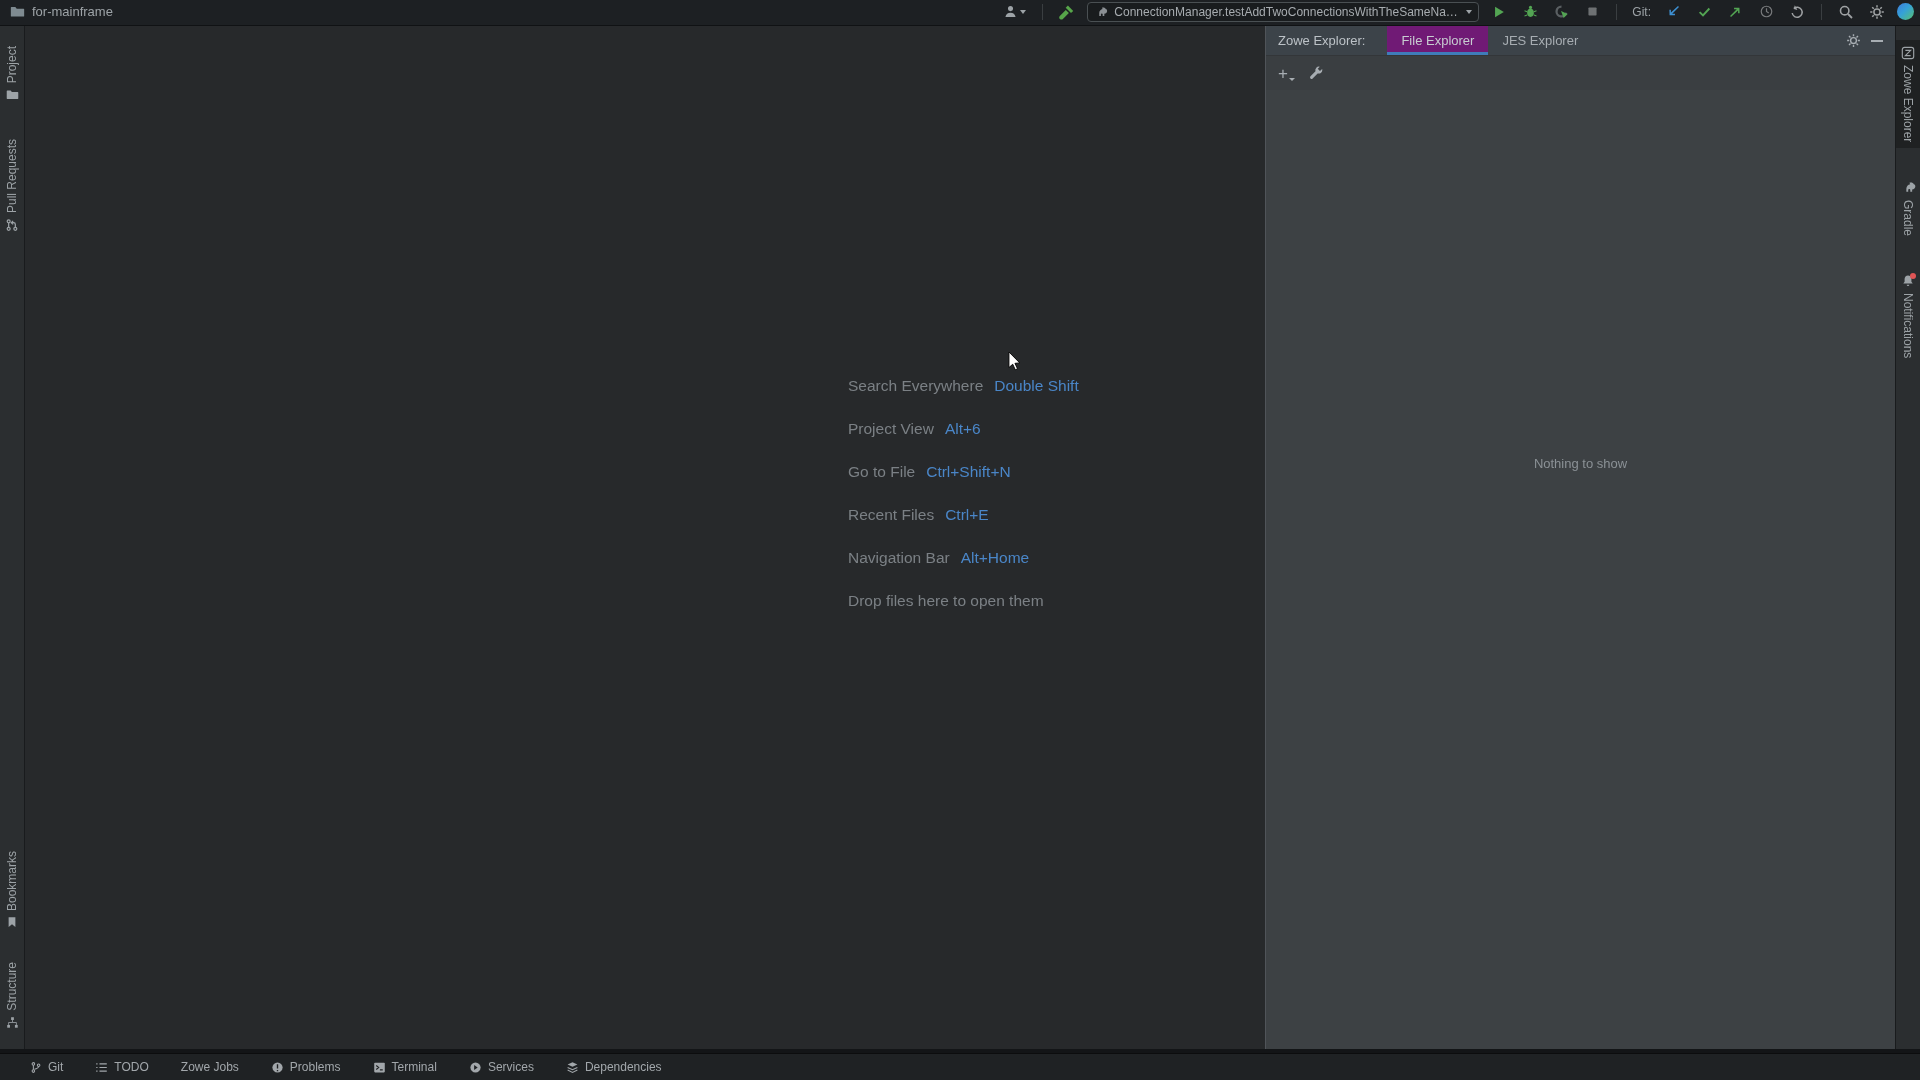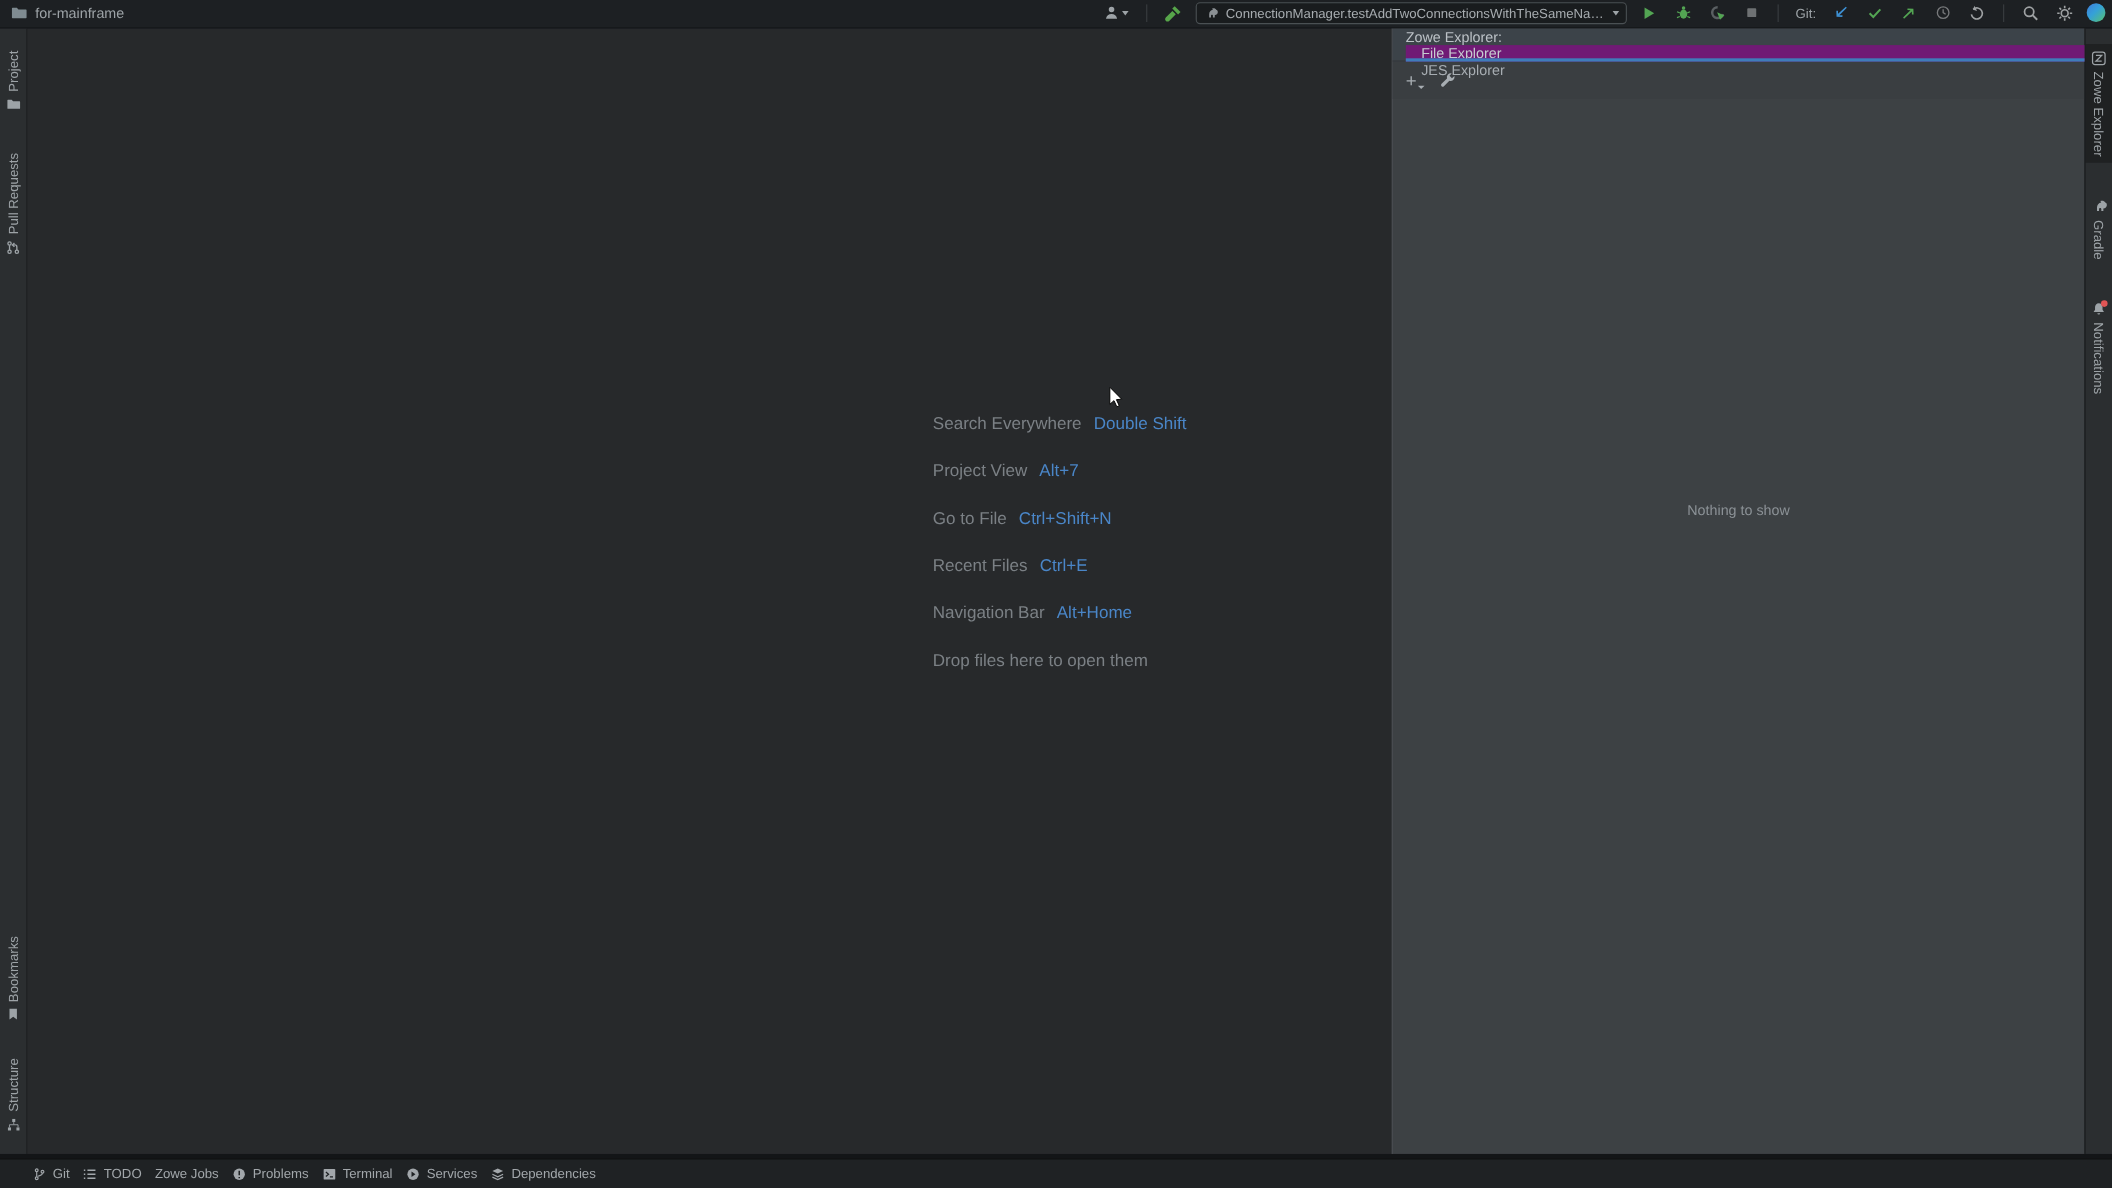--- a/index.html
+++ b/index.html
@@ -45,38 +45,38 @@
   .shortcuts { position:absolute; left:823px; top:338px; }
   .sc-row { height:43px; display:flex; align-items:center; gap:11px; font-size:15.5px; }
   .sc-action { color:#7b8085; }
   .sc-keys { color:#4a86c8; }
   .cursor-arrow { position:absolute; left:982px; top:326px; }
 
   
   .toolwindow { width:630px; flex:0 0 auto; background:#3d4144; border-left:1px solid #505459;
                 display:flex; flex-direction:column; }
   .tw-header { height:30px; background:#3c4349; border-bottom:1px solid #333639;
-               display:flex; align-items:stretch; padding-left:12px;flex-direction:column; }
+               display:flex; align-items:stretch; padding-left:12px; }
   .tw-title { color:#bcc2c7; font-size:13px; display:flex; align-items:center; margin-right:22px; }
   .tw-tab { display:flex; align-items:center; padding:0 14px; color:#a7adb2; font-size:13px;
             position:relative; cursor:default; }
   .tw-tab.active { background:#701a75; color:#c7ccd1; }
   .tw-tab.active::after { content:""; position:absolute; left:0; right:0; bottom:0; height:3px; background:#3f7cba; }
   .tw-actions { margin-left:auto; display:flex; align-items:center; gap:10px; padding-right:12px; }
   .tw-toolbar { height:34px; display:flex; align-items:center; gap:14px; padding-left:12px; background:#3a3e41; }
   .plus-btn { color:#a7adb2; font-size:17px; line-height:1; display:flex; align-items:flex-end; cursor:default; }
   .plus-caret { width:0; height:0; border-left:3px solid transparent; border-right:3px solid transparent;
                 border-top:3.5px solid #a7adb2; margin:0 0 1px 1px; }
   .tw-content { flex:1; position:relative; }
   .tw-empty { position:absolute; left:0; right:0; top:318px; text-align:center; color:#8b9196; font-size:13px;margin-top:48px; }
   .minimize-dash { width:12px; height:2px; background:#a7adb2; }
 
   
   .statusbar { height:27px; background:#1f2224; border-top:1px solid #0c0d0e;
-               display:flex; align-items:center; padding-left:30px; gap:12px; flex:0 0 auto; }
+               display:flex; align-items:center; padding-left:30px; gap:32px; flex:0 0 auto; }
   .sb-item { display:flex; align-items:center; gap:6px; color:#a2a7ab; font-size:12px; cursor:default; }
 
   svg { display:block; }
   .bell-wrap { position:relative; }
   .badge-dot { position:absolute; right:-1px; top:-1px; width:6px; height:6px; border-radius:50%; background:#e05555; }
 </style>
 </head>
 <body>
 
 <div class="app">
@@ -247,21 +247,21 @@
     </aside>
 
     <main class="editor">
       <div class="shortcuts">
         <div class="sc-row">
           <span class="sc-action">Search Everywhere</span>
           <span class="sc-keys">Double Shift</span>
         </div>
         <div class="sc-row">
           <span class="sc-action">Project View</span>
-          <span class="sc-keys">Alt+7</span>
+          <span class="sc-keys">Alt+6</span>
         </div>
         <div class="sc-row">
           <span class="sc-action">Go to File</span>
           <span class="sc-keys">Ctrl+Shift+N</span>
         </div>
         <div class="sc-row">
           <span class="sc-action">Recent Files</span>
           <span class="sc-keys">Ctrl+E</span>
         </div>
         <div class="sc-row">

